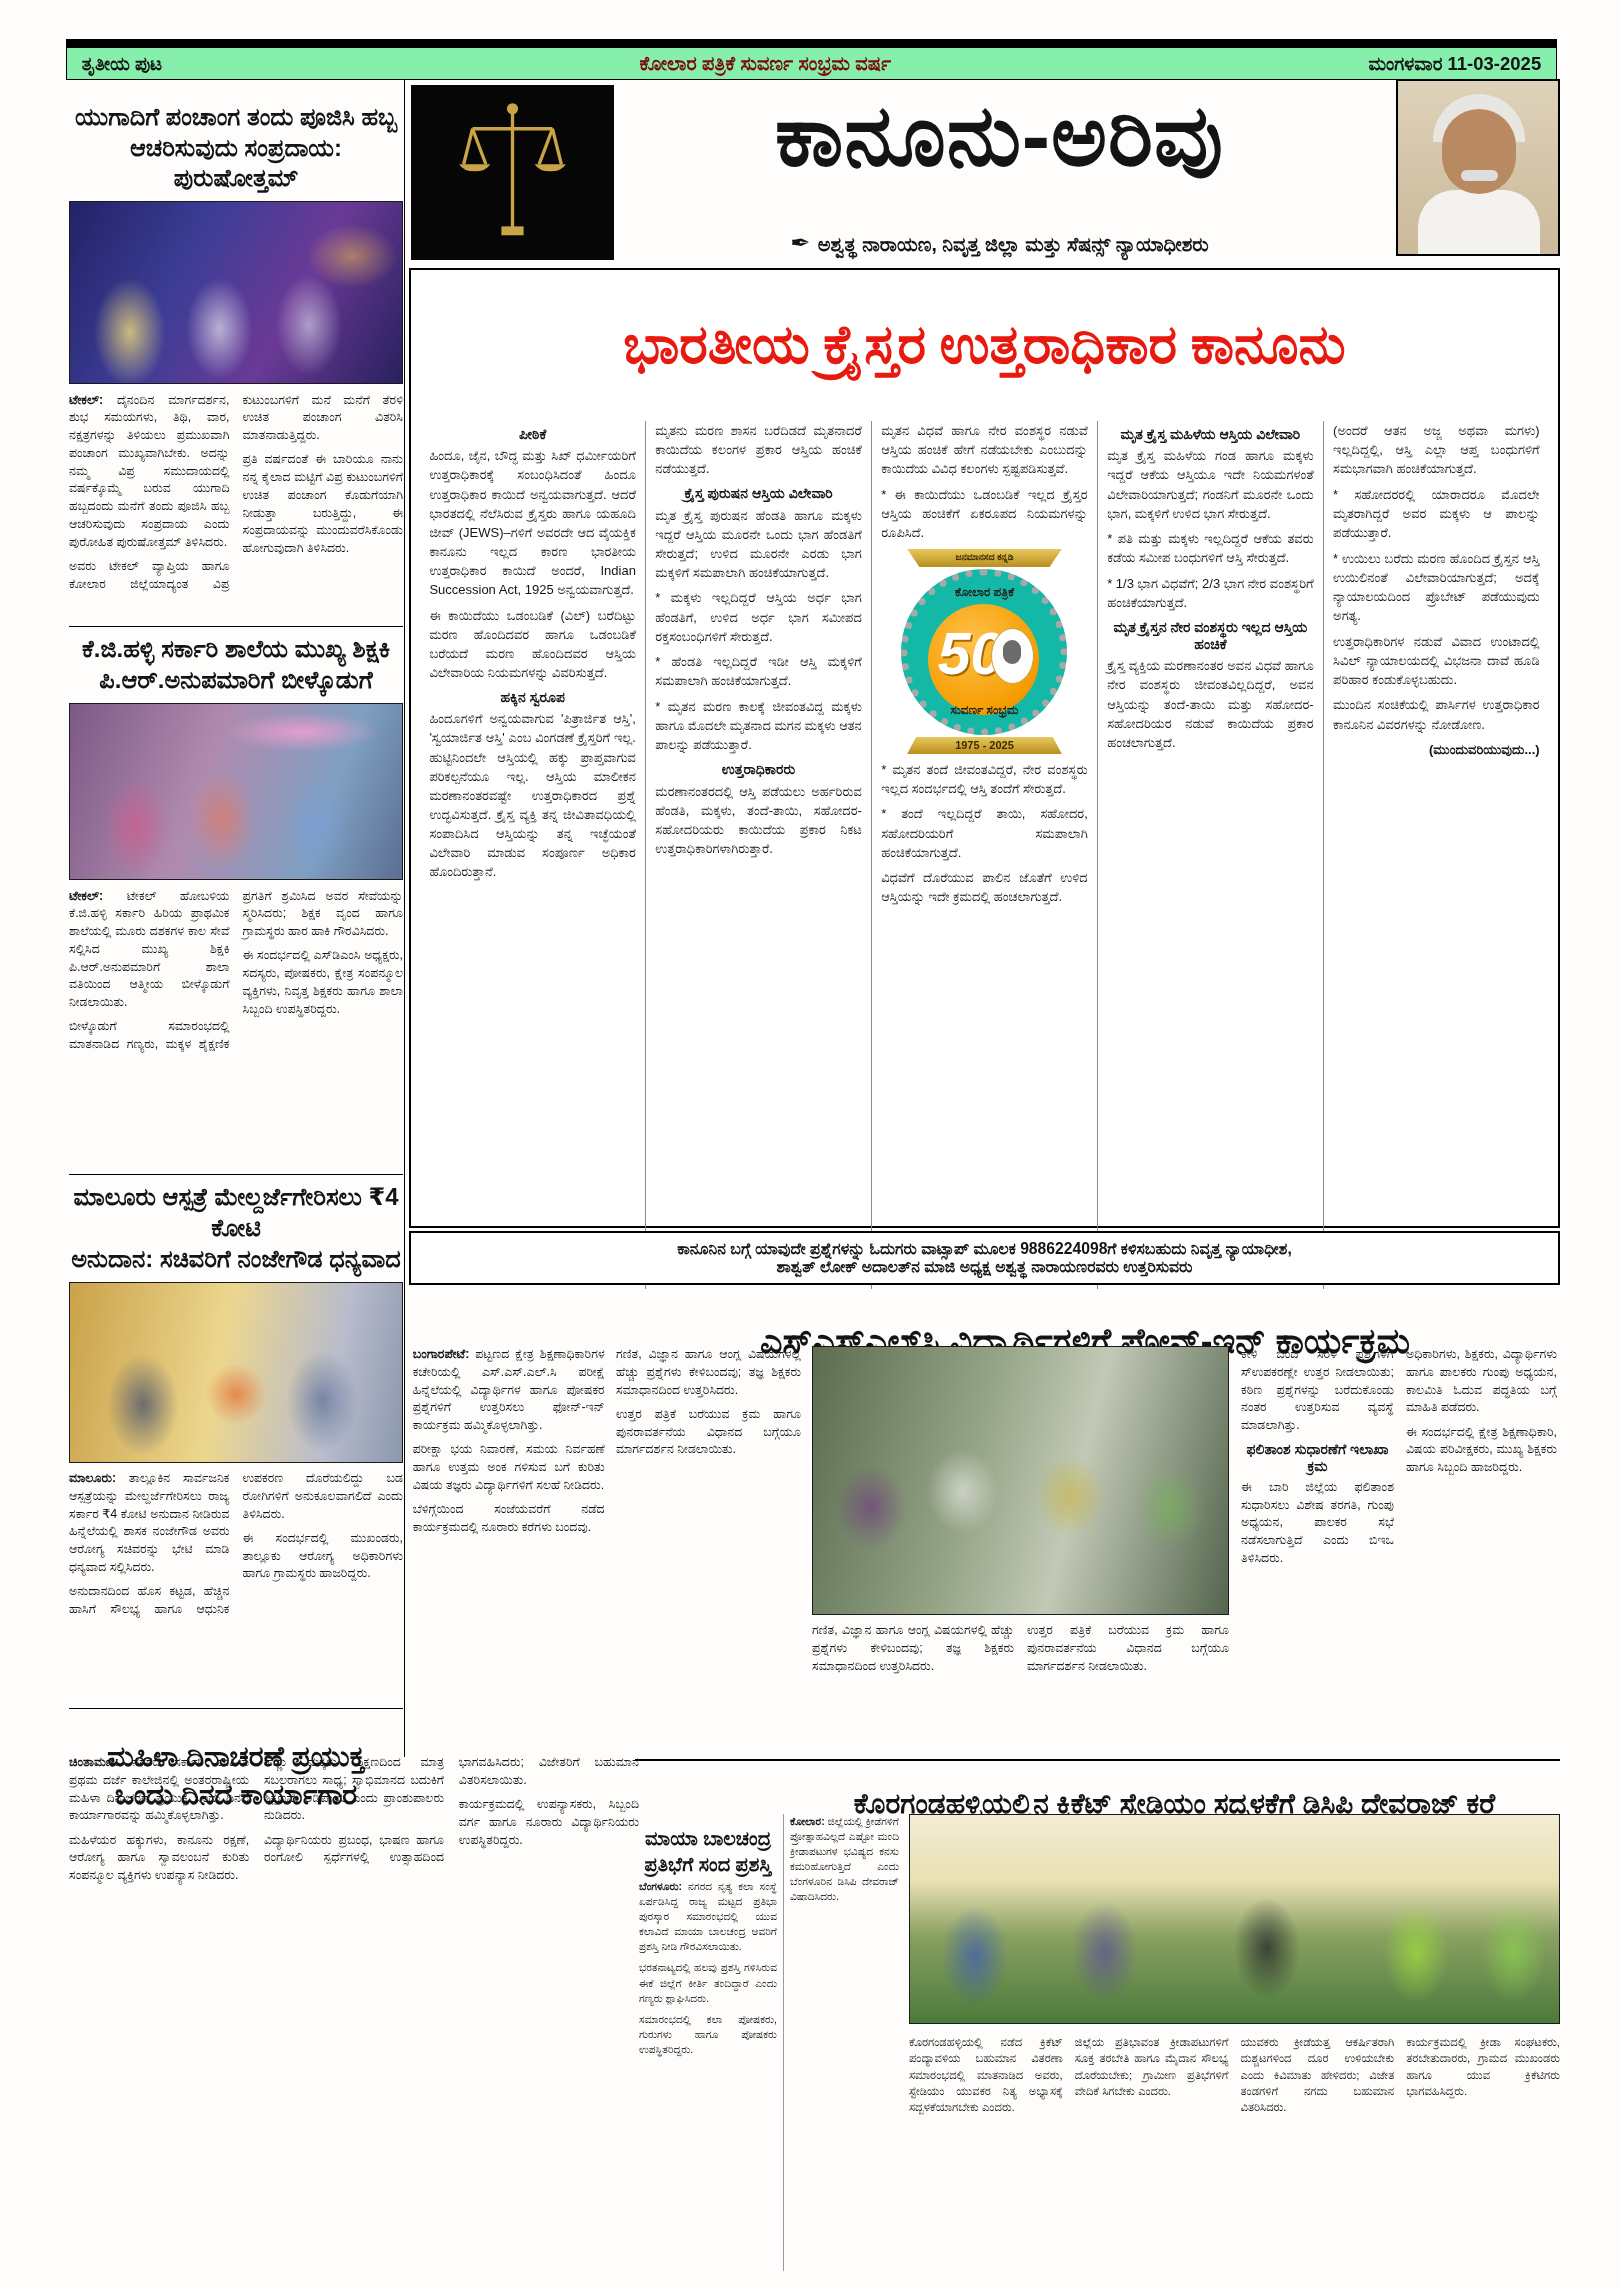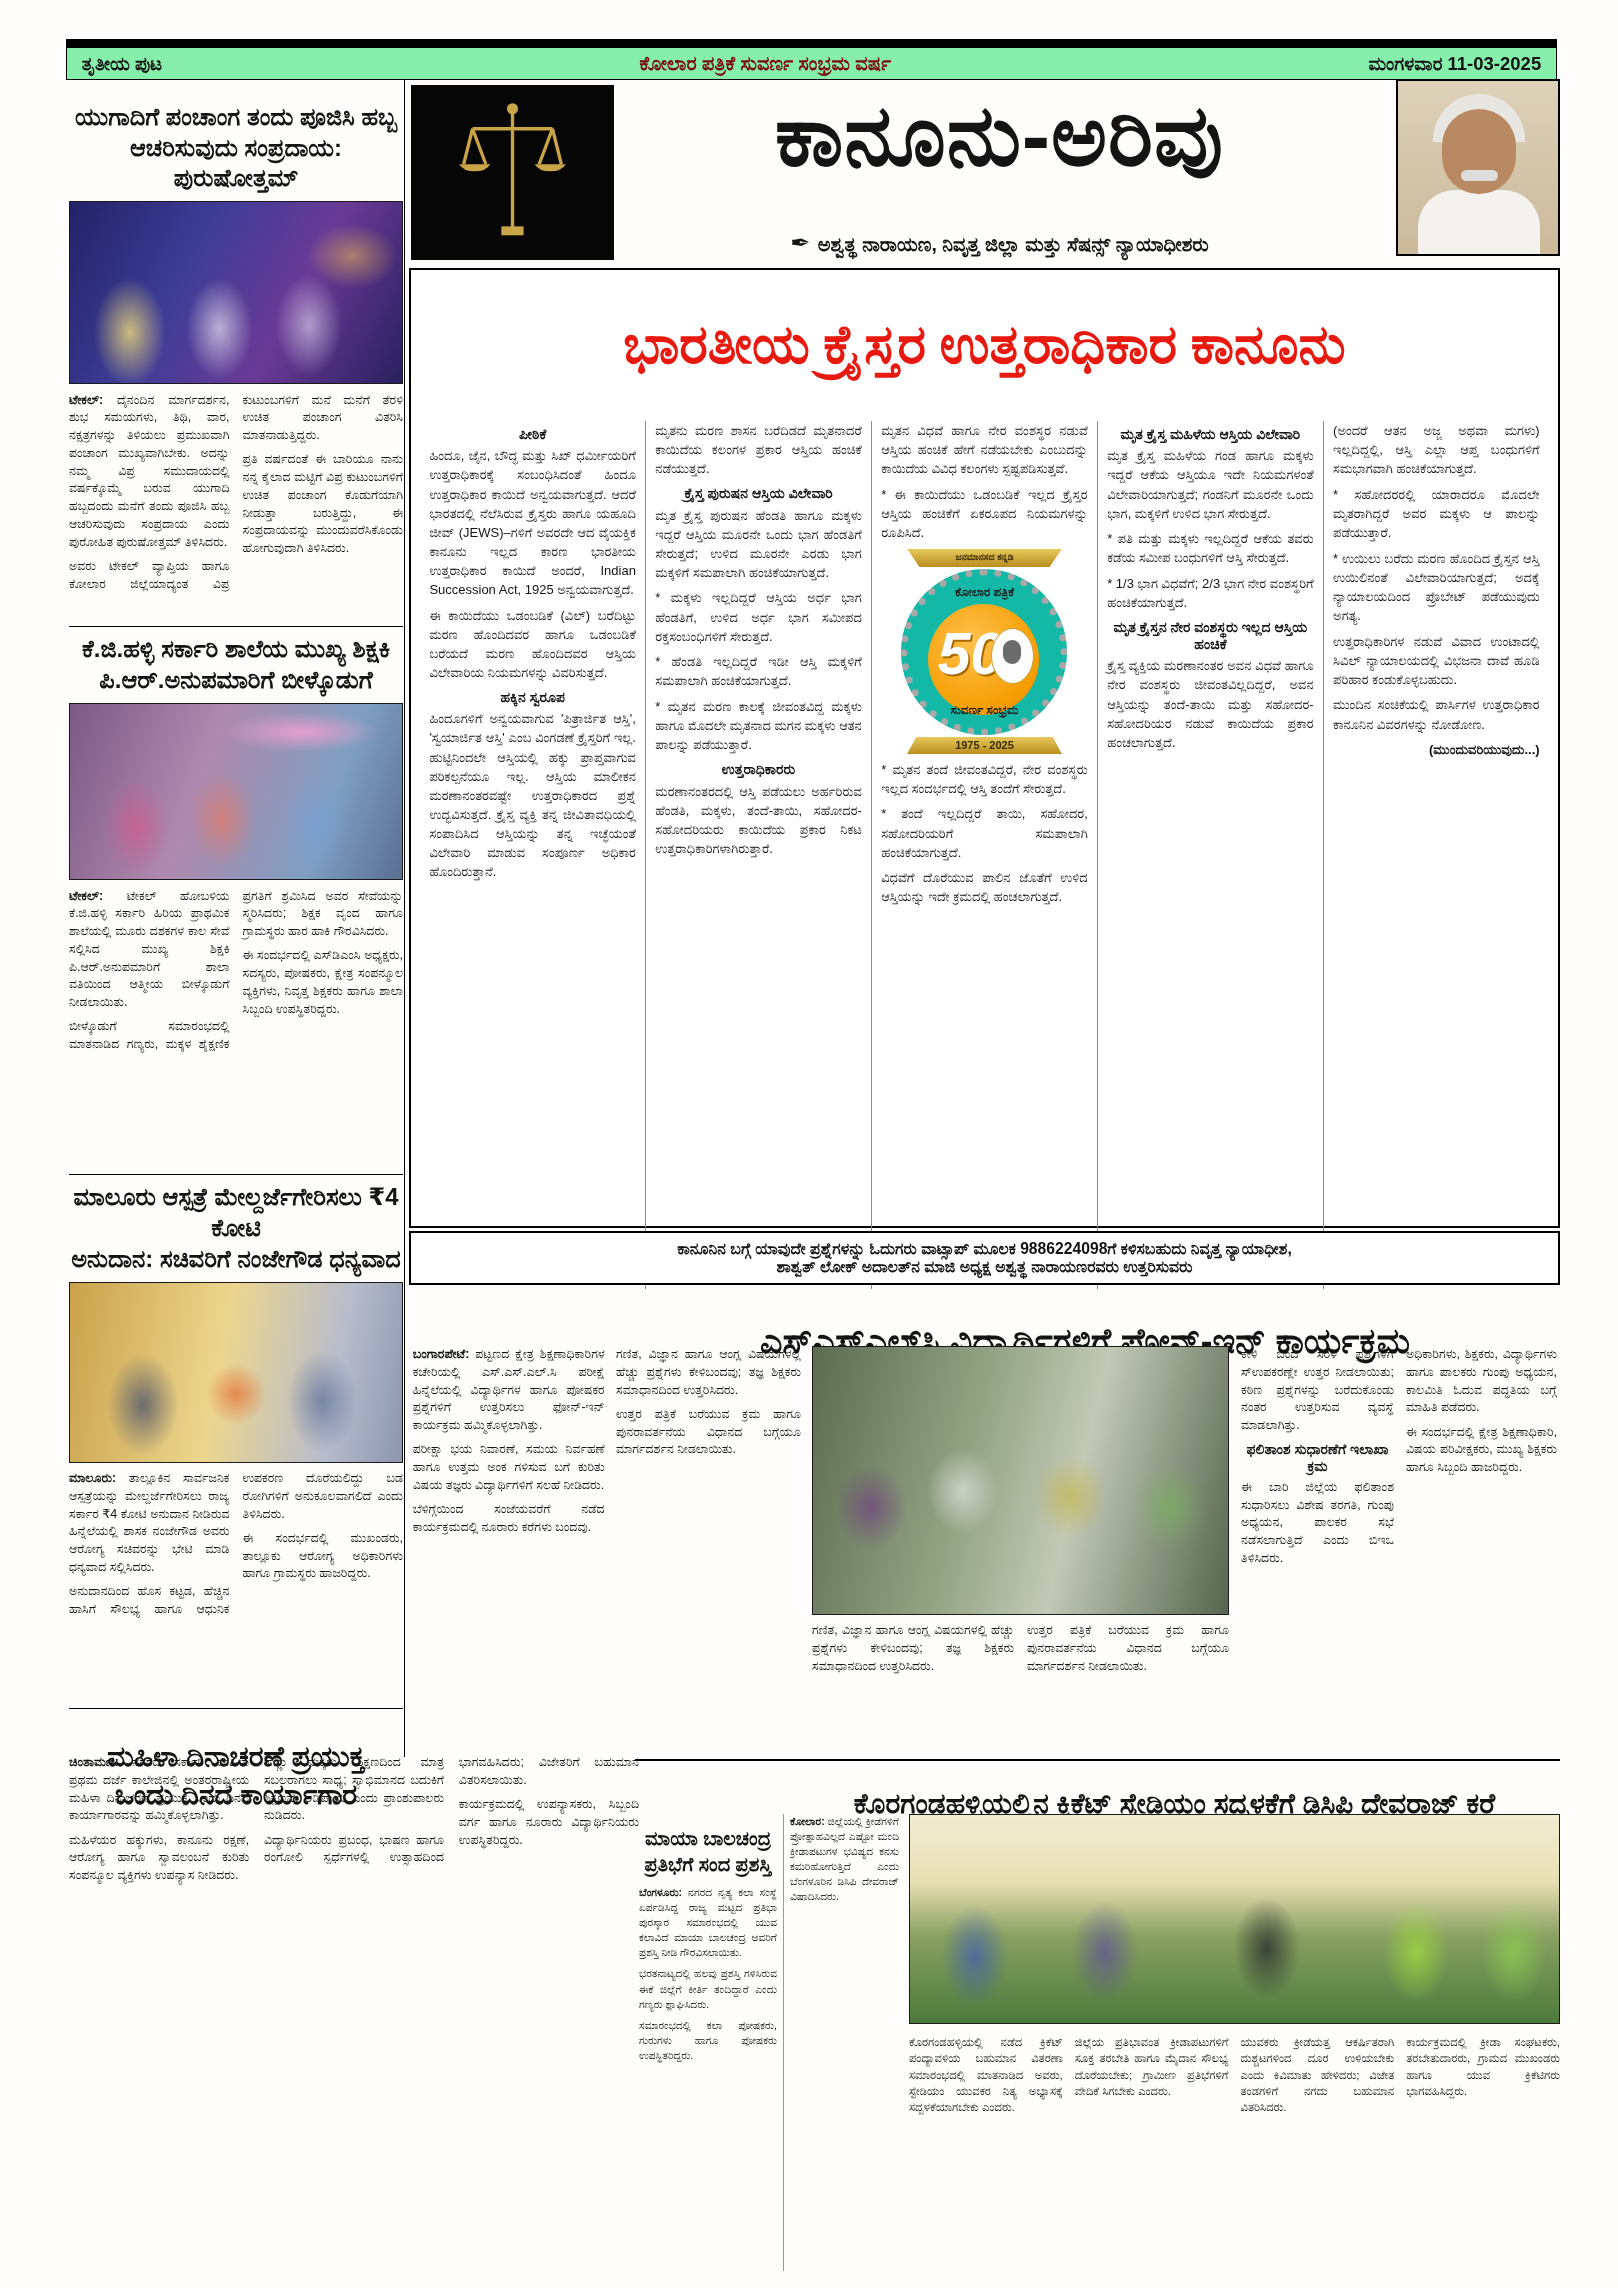--- a/index.html
+++ b/index.html
@@ -100,21 +100,21 @@
           font-size:15.7px;font-weight:800;text-align:center;background:#fff;}
   
   .sslc{left:409px;top:1292px;width:1151px;height:460px;}
   .sslc-head{position:absolute;left:201px;top:0;right:0;text-align:center;font-size:35px;font-weight:800;}
   .scol{position:absolute;top:54px;height:404px;overflow:hidden;}
   .sslc-photoblk{position:absolute;left:403px;top:54px;width:417px;}
   .underphoto{column-count:2;column-gap:13px;margin-top:7.4px;height:122px;overflow:hidden;}
   
   .bandrule{left:635px;top:1759px;width:925px;border-top:2.8px solid #000;height:0;}
   .maya{left:639px;top:1807px;width:138px;height:466px;overflow:hidden;}
-  .mayahead{font-size:19.4px;font-weight:800;text-align:center;line-height:1.3;margin-bottom:8px;}
+  .mayahead{font-size:19.4px;font-weight:800;text-align:center;line-height:1.3;margin-bottom:2px;}
   .mayahead span{display:block;}
   .maya p{font-size:10.6px;}
   .ckhead{left:789px;top:1765px;width:771px;text-align:center;font-size:28px;font-weight:800;}
   .ckcol1{left:790px;top:1814px;width:109px;height:461px;overflow:hidden;}
   .ckcol1 p{font-size:10.6px;}
   .ckphoto{left:909px;top:1814px;width:651px;}
   .ckcols{left:909px;top:2034px;width:651px;column-count:4;column-gap:12px;height:238px;overflow:hidden;}
   .ckcols p{font-size:11.5px;}
   
   .mahila{left:69px;top:1696px;width:334px;margin-top:12px;}

